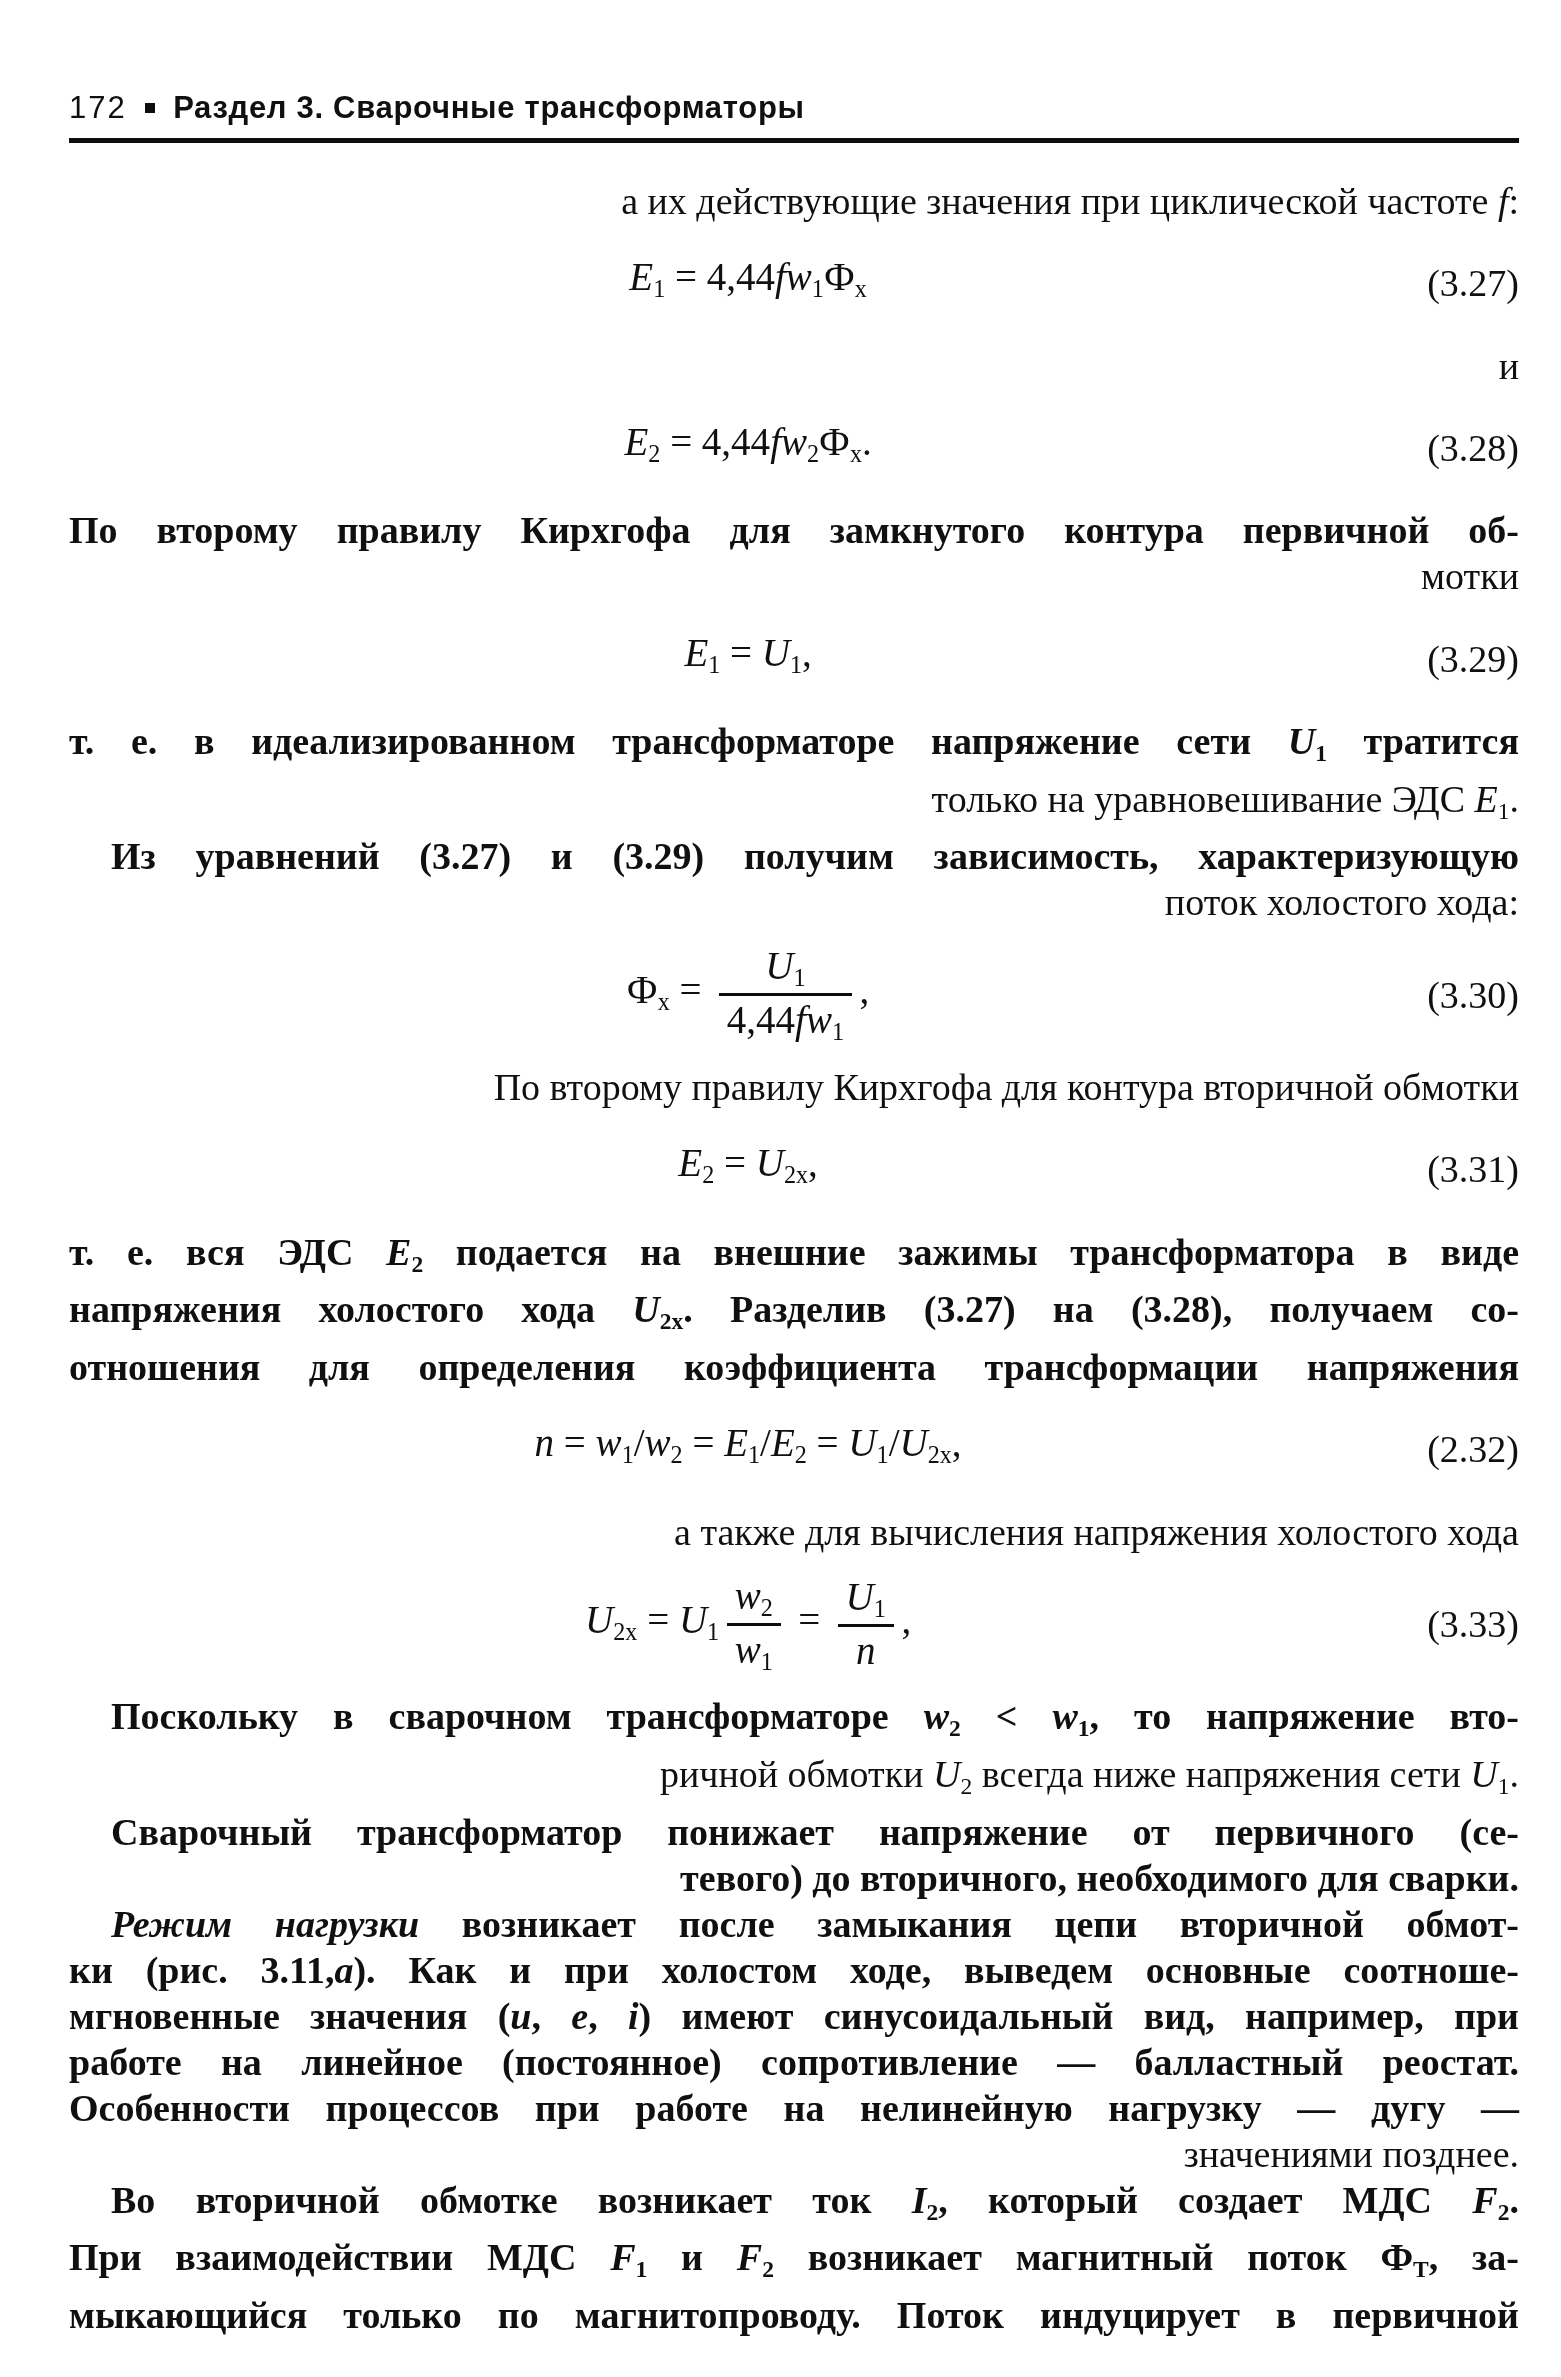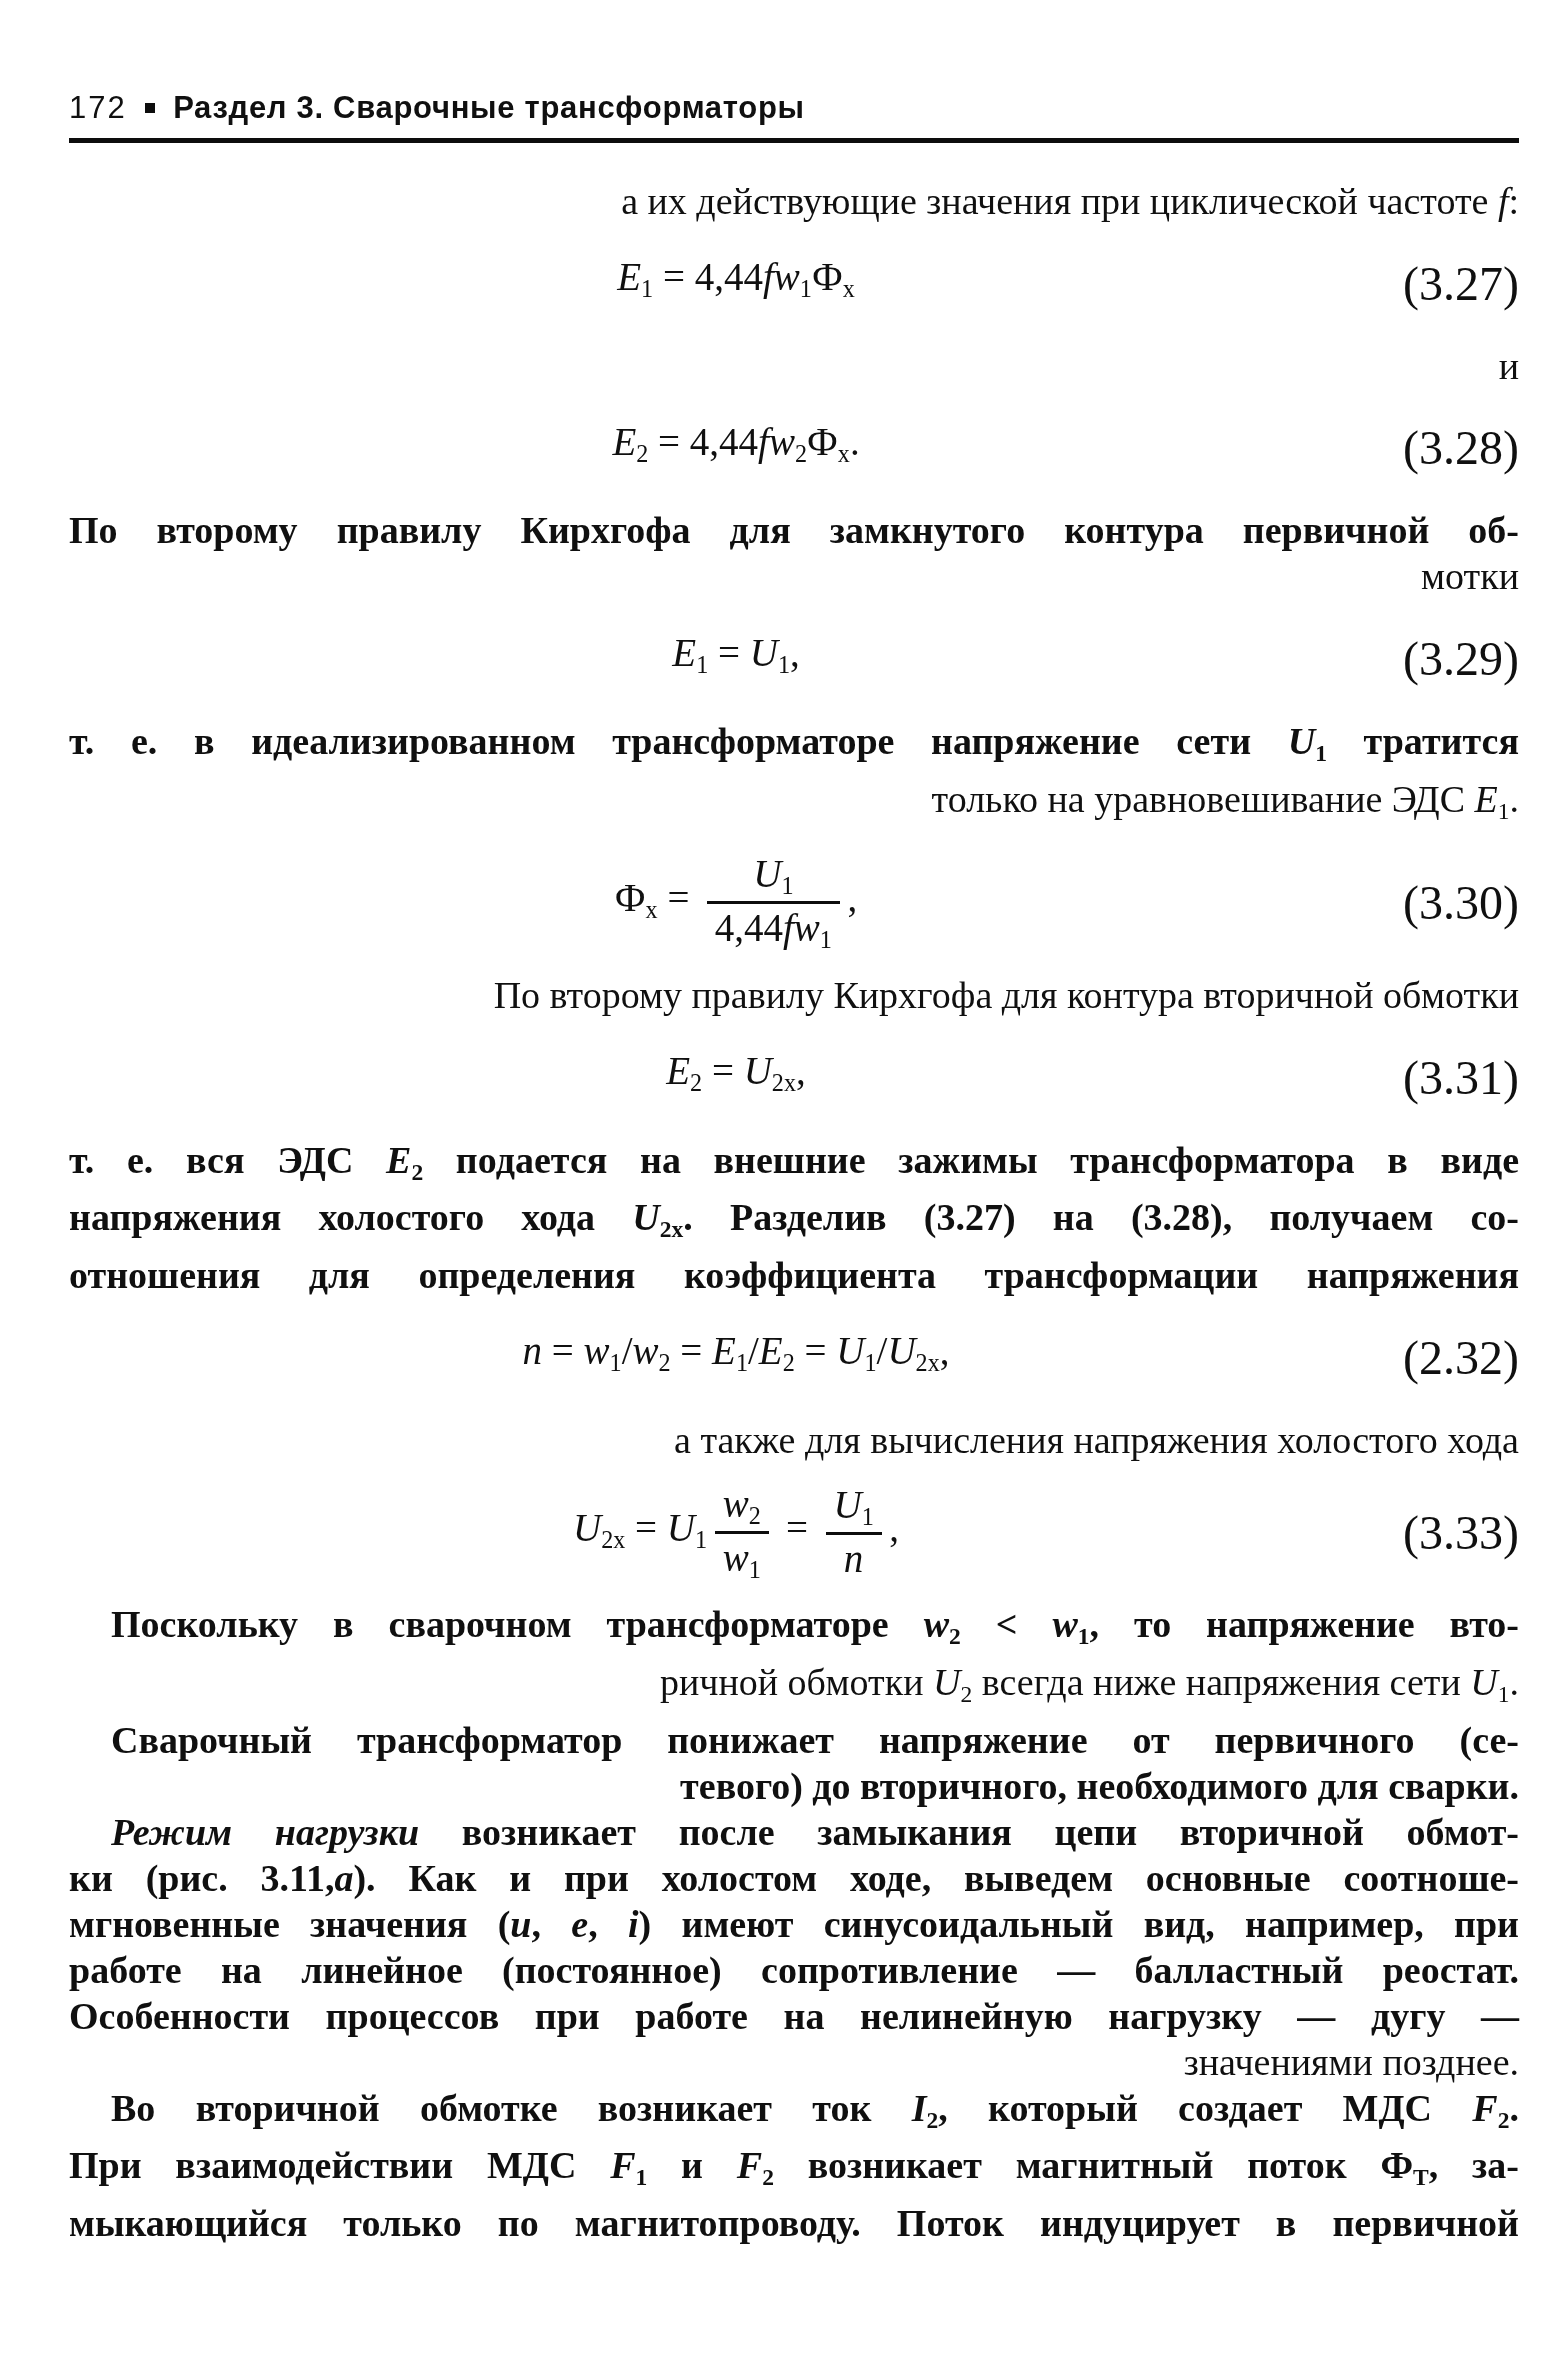--- a/index.html
+++ b/index.html
@@ -26,21 +26,21 @@
   .para{margin:0;}
   .line{line-height:46px;min-height:46px;text-align:right;}
   .just{text-align:justify;text-align-last:justify;font-weight:bold;}
   .indent{text-indent:42px;}
   .bold{font-weight:bold;}
   
   .formula-row{display:flex;align-items:center;margin:23.5px 0;}
   .formula-row.tall{margin:17px 0;}
   .formula{flex:1;text-align:center;font-size:39px;line-height:60px;}
   .formula-row.tall .formula{line-height:1.1;}
-  .eqnum{flex:0 0 auto;font-size:48px;}
+  .eqnum{flex:0 0 auto;font-size:38px;}
   
   .tk-i{font-style:italic;}
   .tk-s{font-size:0.62em;vertical-align:-0.28em;}
   .frac{display:inline-block;vertical-align:middle;text-align:center;margin:0 7.8px;}
   .fnum,.fden{display:block;line-height:1.12;padding:2px 7.8px;}
   .fden{border-top:3.3px solid #0d0d0d;}
 </style>
 </head>
 <body>
 
@@ -80,20 +80,24 @@
     <div class="formula-row">
       <div class="formula"><span class="tk-i">E</span><span class="tk-s">1</span><span class="tk-t"> = </span><span class="tk-i">U</span><span class="tk-s">1</span><span class="tk-t">,</span></div>
       <div class="eqnum">(3.29)</div>
     </div>
 
     <div class="para">
       <div class="line just"><span class="tk-t">т. е. в идеализированном трансформаторе напряжение сети </span><span class="tk-i">U</span><span class="tk-s">1</span><span class="tk-t"> тратится</span></div>
       <div class="line"><span class="tk-t">только на уравновешивание ЭДС </span><span class="tk-i">E</span><span class="tk-s">1</span><span class="tk-t">.</span></div>
     </div>
 
+    <div class="para">
+      <div class="line just indent"><span class="tk-t">Из уравнений (3.27) и (3.29) получим зависимость, характеризующую</span></div>
+      <div class="line"><span class="tk-t">поток холостого хода:</span></div>
+    </div>
 
     <div class="formula-row tall">
       <div class="formula"><span class="tk-t">Ф</span><span class="tk-s">х</span><span class="tk-t"> = </span><span class="frac"><span class="fnum"><span class="tk-i">U</span><span class="tk-s">1</span></span><span class="fden"><span class="tk-t">4,44</span><span class="tk-i">fw</span><span class="tk-s">1</span></span></span><span class="tk-t">,</span></div>
       <div class="eqnum">(3.30)</div>
     </div>
 
     <div class="para">
       <div class="line indent"><span class="tk-t">По второму правилу Кирхгофа для контура вторичной обмотки</span></div>
     </div>
 

